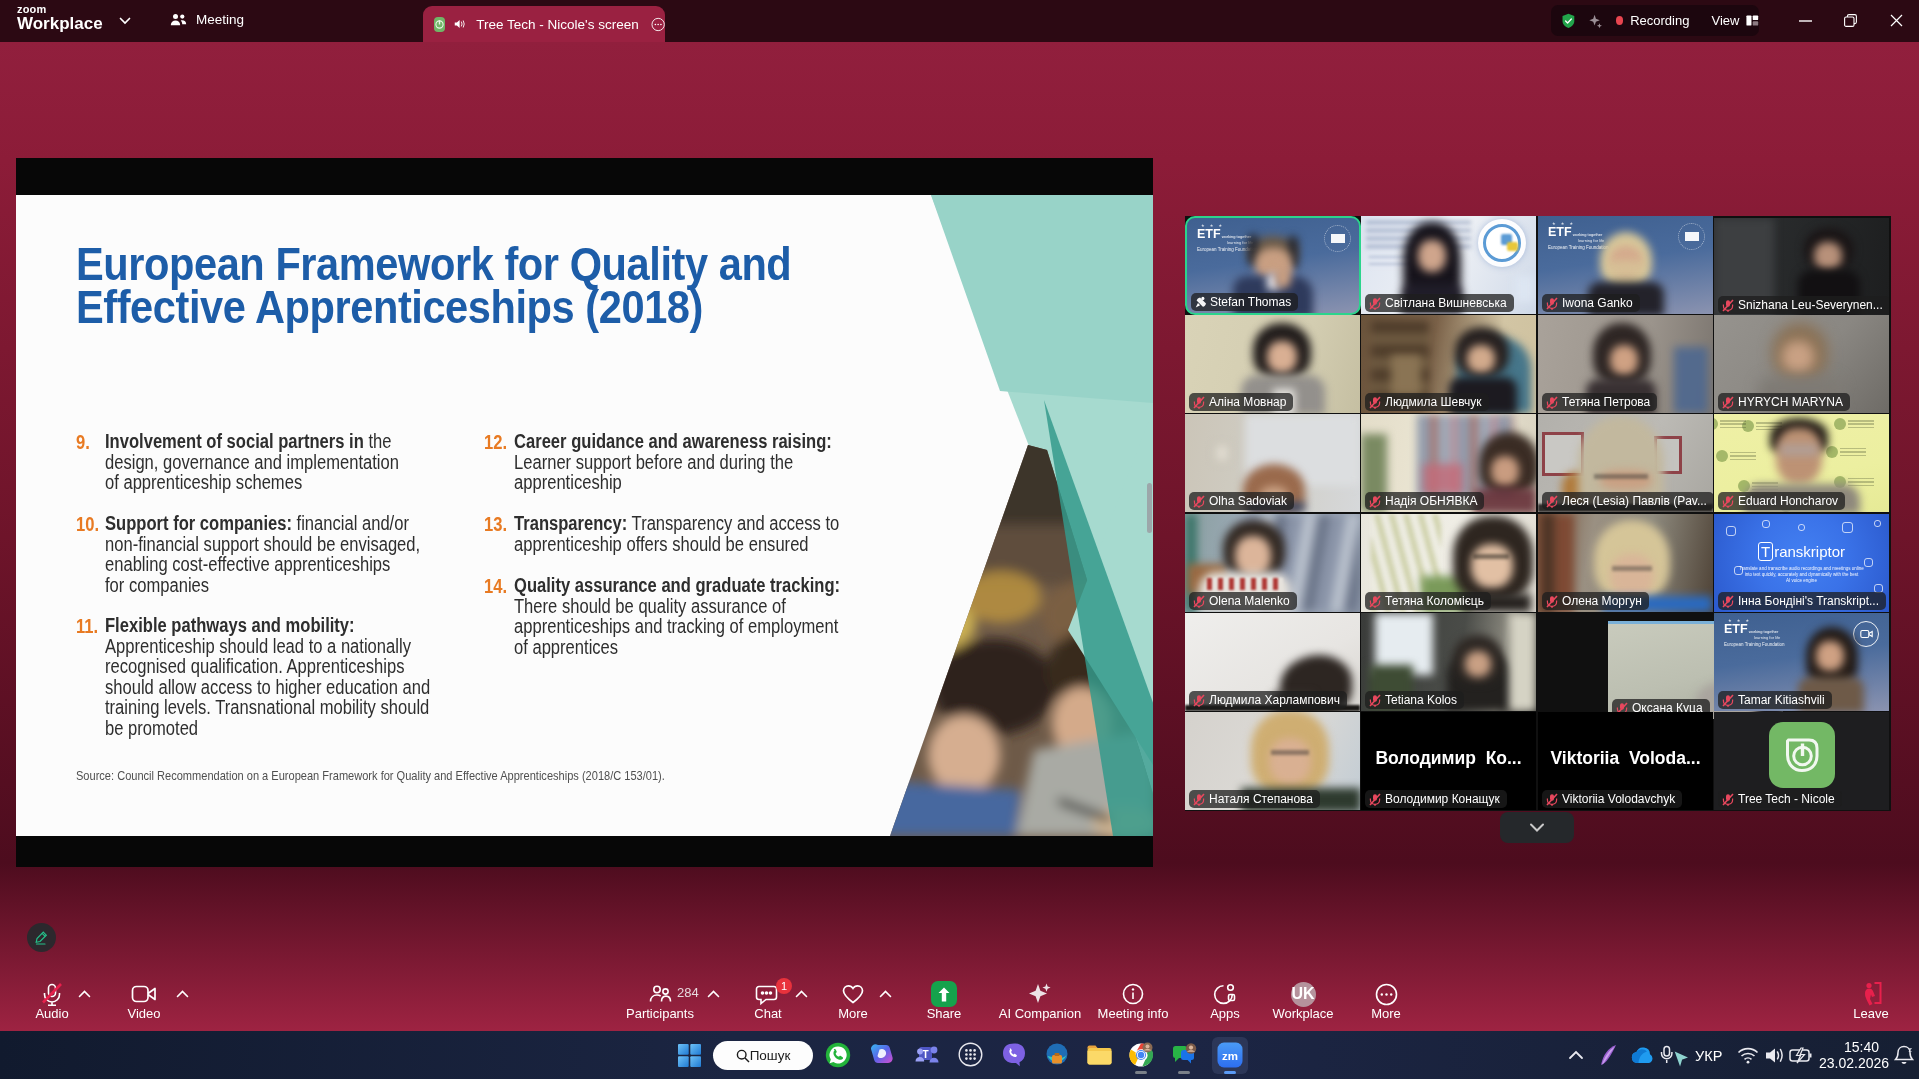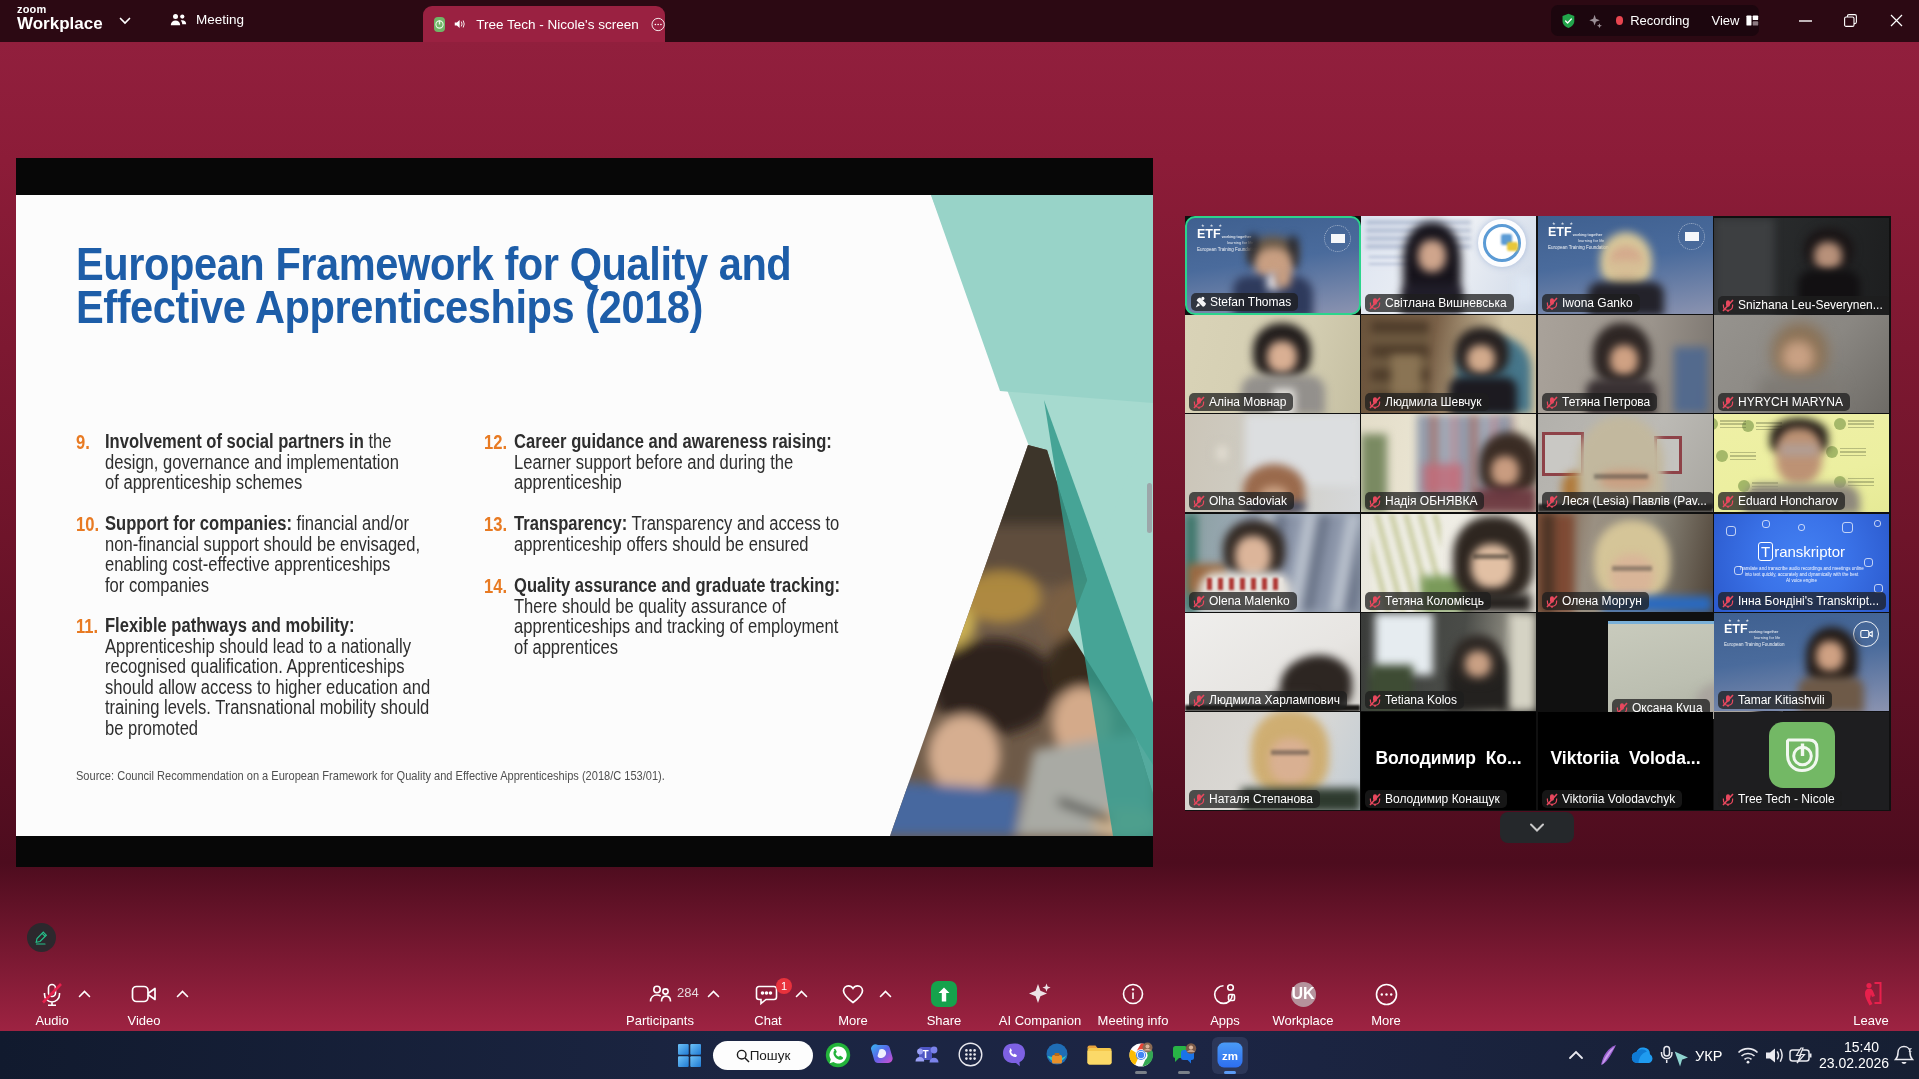--- a/index.html
+++ b/index.html
@@ -32,21 +32,21 @@
 
 .tile { position:absolute; width:175px; height:98px; overflow:hidden; }
 .lbl { position:absolute; left:4px; bottom:2px; height:18px; background:rgba(30,30,30,0.75); border-radius:5px;
   display:flex; align-items:center; padding:0 7px 0 4px; color:#fff; font-size:12px; white-space:nowrap; }
 .lbl svg { margin-right:4px; }
 .blob { position:absolute; filter:blur(4px); }
 
 
 .ctl { position:absolute; color:#fff; font-size:13px; text-align:center; }
 .ctl .ic { height:24px; display:flex; align-items:center; justify-content:center; }
-.ctl .lab { margin-top:7px; }
+.ctl .lab { margin-top:0; }
 
 
 .tbi { position:absolute; top:11px; width:27px; height:27px; }
 .tray { position:absolute; color:#fff; }
 </style>
 </head>
 <body>
 <div id="content">
   <div id="share">
     <div id="slide">

